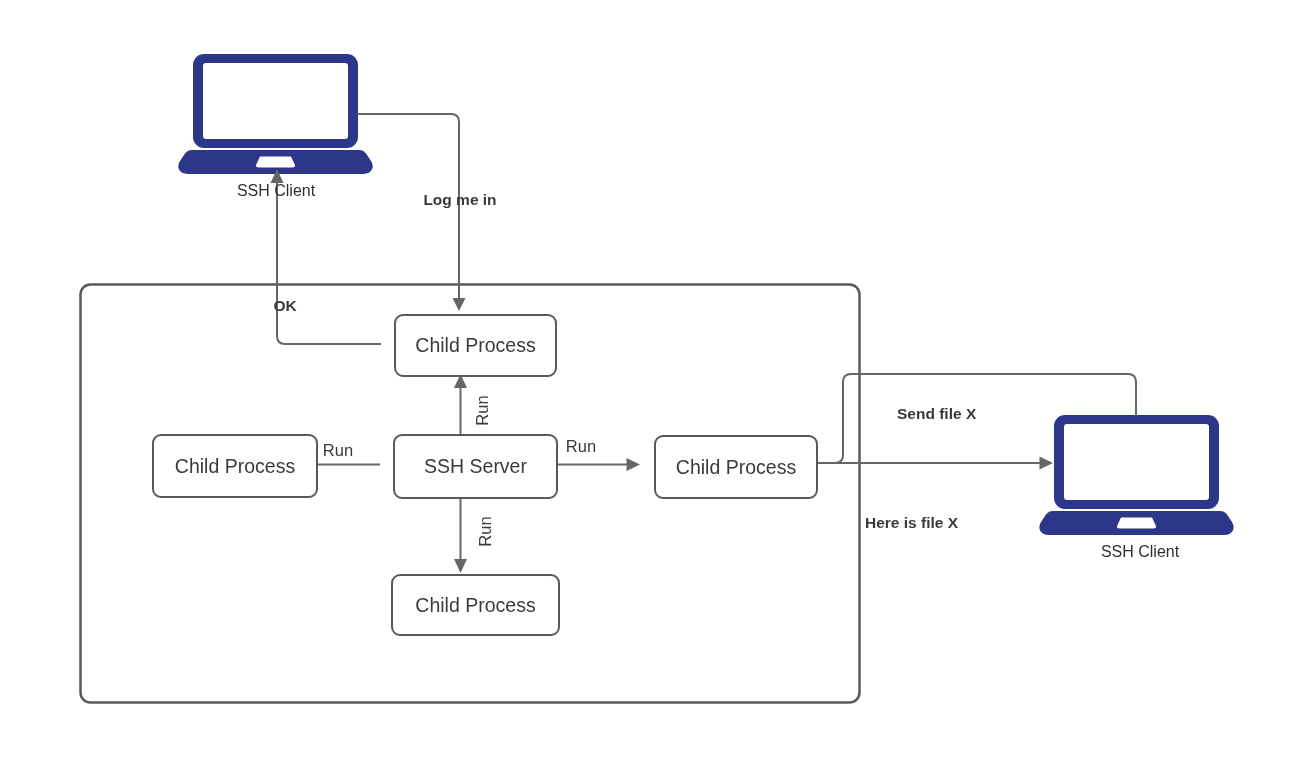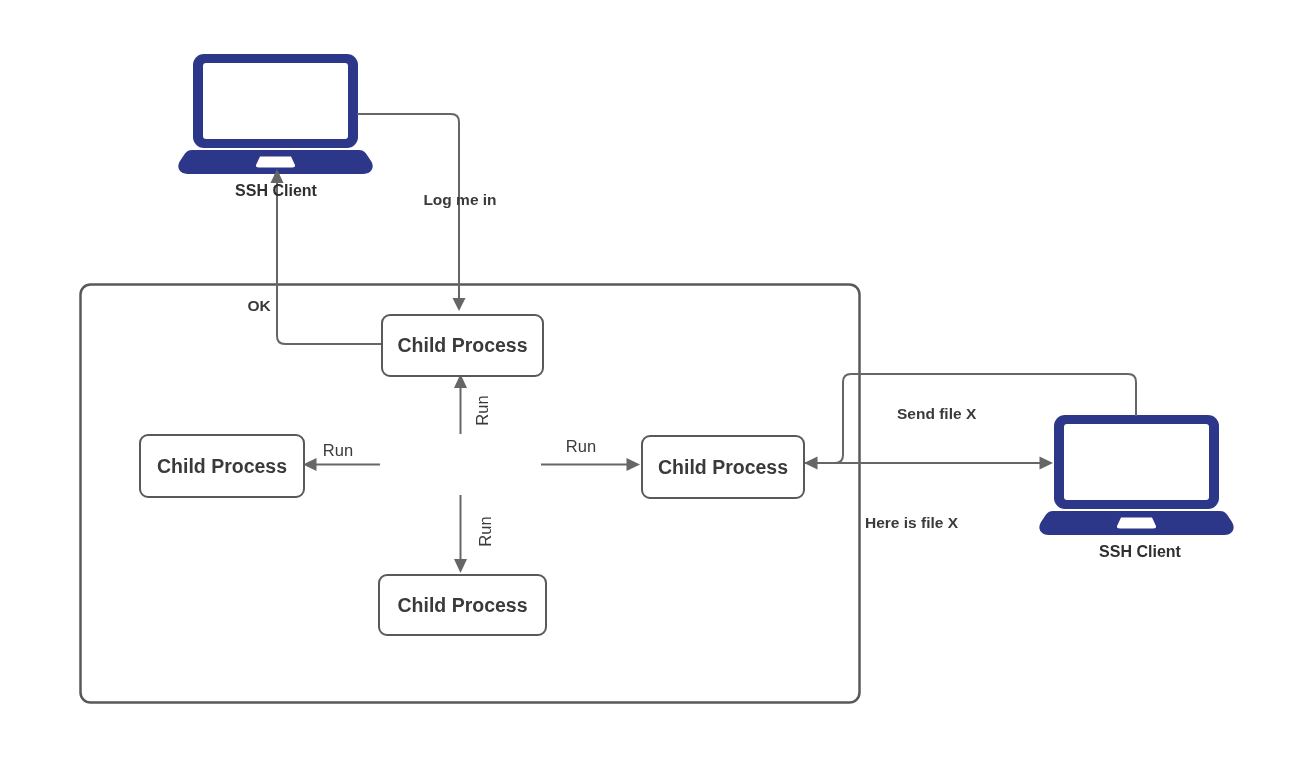--- a/index.html
+++ b/index.html
@@ -4,34 +4,34 @@
 <style>
   html,body{margin:0;padding:0;background:#ffffff;}
   .canvas{
     position:relative;width:1312px;height:759px;background:#ffffff;
     font-family:"Liberation Sans",sans-serif;overflow:hidden;
   }
   .layer{position:absolute;left:0;top:0;}
   .node{
     position:absolute;background:#ffffff;border:2.5px solid #595959;
     border-radius:9px;display:flex;align-items:center;justify-content:center;
-    font-weight:bold;font-size:19.5px;color:#3a3a3a;white-space:nowrap;z-index:2;
+    font-weight:normal;font-size:19.5px;color:#3a3a3a;white-space:nowrap;z-index:2;margin-left:13px;
   }
   .edge-label{
     position:absolute;font-weight:bold;font-size:15.5px;color:#3a3a3a;
     text-align:center;white-space:nowrap;z-index:3;line-height:18px;margin-top:40px;
   }
   .on-line{background:#ffffff;padding:0 3px;text-align:right;}
   .run-label{
     position:absolute;font-weight:normal;font-size:16.5px;color:#3a3a3a;
     text-align:center;white-space:nowrap;z-index:3;line-height:19px;
   }
   .vertical{transform:rotate(-90deg);}
   .device-label{
-    position:absolute;font-weight:bold;font-size:16px;color:#2f2f2f;
+    position:absolute;font-weight:normal;font-size:16px;color:#2f2f2f;
     text-align:center;white-space:nowrap;z-index:3;line-height:19px;
   }
 </style>
 </head>
 <body>
 
 <div class="canvas">
 
   <svg class="layer" width="1312" height="759" viewBox="0 0 1312 759">
     <defs>
@@ -76,32 +76,33 @@
       <polygon points="640,464.5 626.5,458 626.5,471"></polygon>
       <polygon points="804,463 817.5,456.5 817.5,469.5"></polygon>
       <polygon points="1053,463 1039.5,456.5 1039.5,469.5"></polygon>
     </g>
   </svg>
 
   <div class="node" style="left:381px;top:314px;width:159px;height:59px;">Child Process</div>
 
   <div class="node" style="left:139px;top:434px;width:162px;height:60px;">Child Process</div>
 
+  <div class="node" style="left:380px;top:434px;width:161px;height:61px;">SSH Server</div>
 
   <div class="node" style="left:641px;top:435px;width:160px;height:60px;">Child Process</div>
 
   <div class="node" style="left:378px;top:574px;width:165px;height:58px;">Child Process</div>
 
   <div class="device-label" style="left:216px;top:181px;width:120px;">SSH Client</div>
 
   <div class="device-label" style="left:1080px;top:542px;width:120px;">SSH Client</div>
 
   <div class="edge-label" style="left:418px;top:151px;width:84px;">Log me in</div>
 
-  <div class="edge-label" style="left:244px;top:257px;width:30px;text-align:center;">OK</div>
+  <div class="edge-label" style="left:270px;top:257px;width:30px;text-align:center;">OK</div>
 
   <div class="run-label vertical" style="left:454px;top:401px;width:56px;">Run</div>
 
   <div class="run-label vertical" style="left:457px;top:522px;width:56px;">Run</div>
 
   <div class="run-label" style="left:315px;top:441px;width:46px;">Run</div>
 
   <div class="run-label" style="left:558px;top:437px;width:46px;">Run</div>
 
   <div class="edge-label on-line" style="left:894px;top:365px;">Send file X</div>

